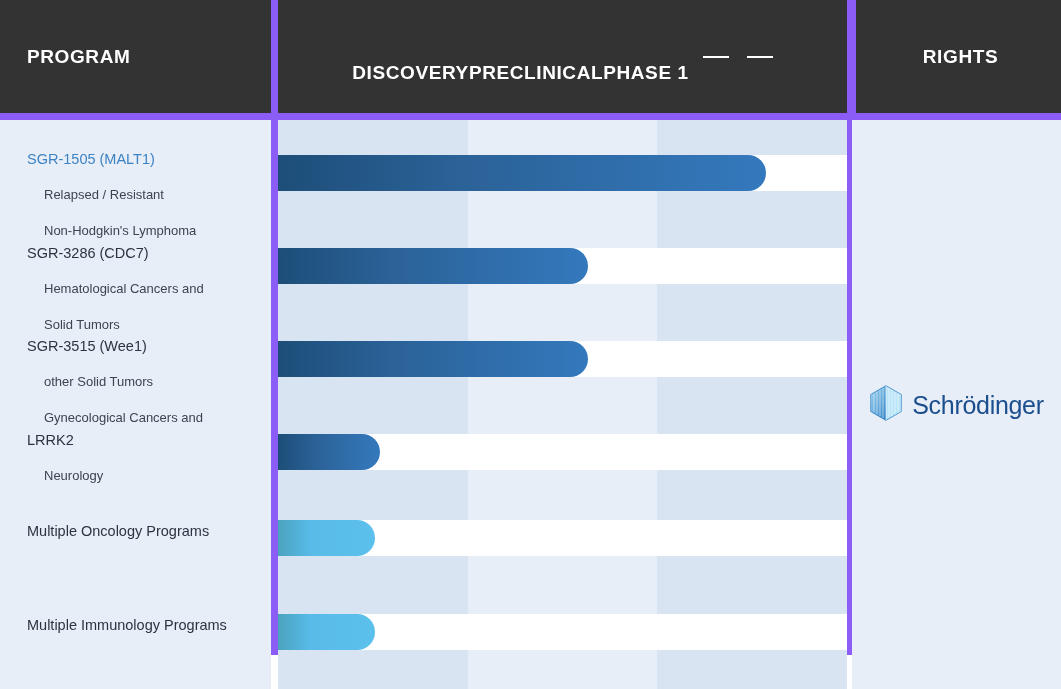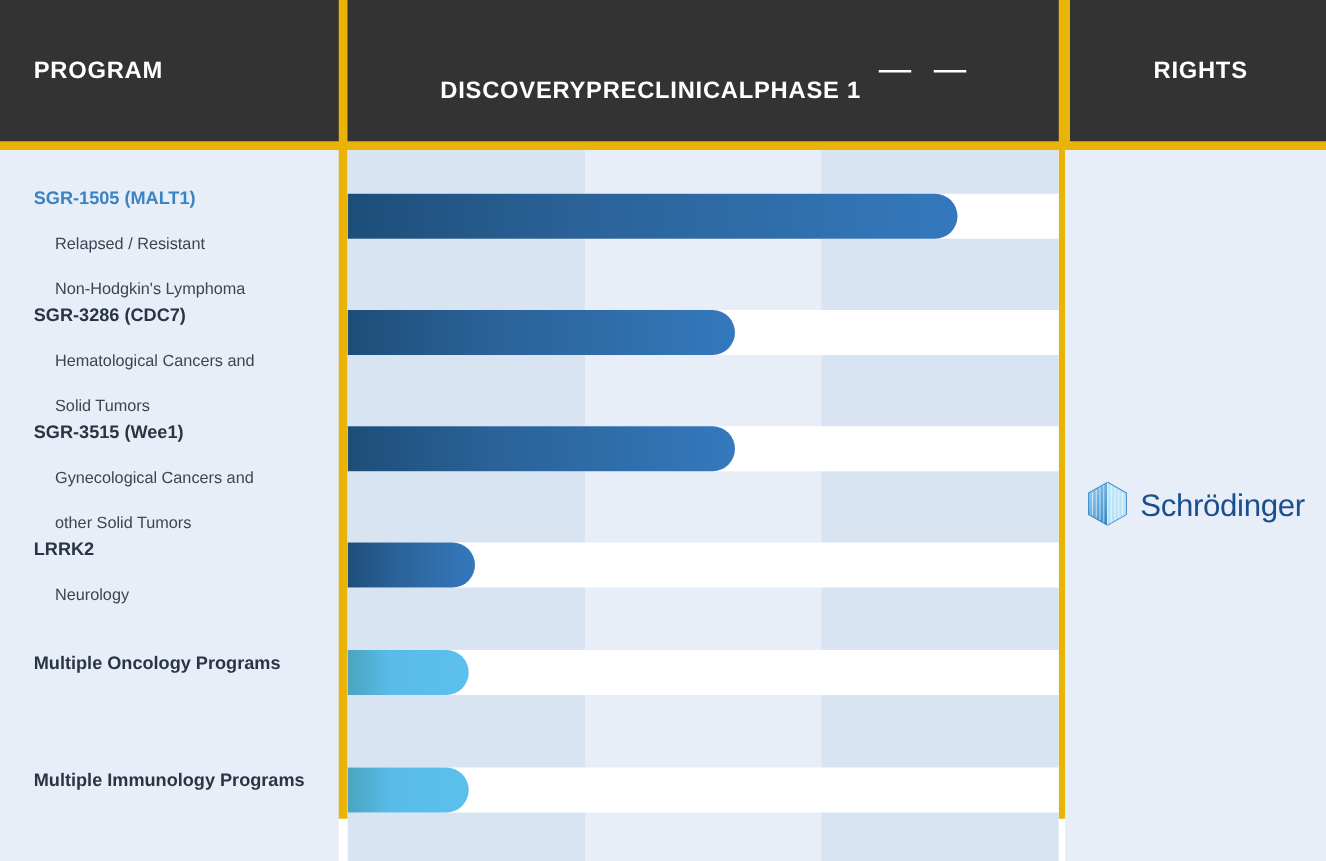--- a/index.html
+++ b/index.html
@@ -10,21 +10,21 @@
   body {
     width: 1061px;
     height: 689px;
     font-family: "Liberation Sans", sans-serif;
     overflow: hidden;
   }
   #pipeline {
     position: relative;
     width: 1061px;
     height: 655px;
-    background: #eab308;
+    background: #8b5cf6;
   }
 
   
   .hdr {
     position: absolute;
     top: 0;
     height: 113px;
     background: #333333;
     display: flex;
     align-items: center;
@@ -132,21 +132,21 @@
   }
 
   
   .prog-row {
     position: absolute;
     left: 27px;
     width: 230px;
   }
   .prog-title {
     font-size: 14.5px;
-    font-weight: bold;
+    font-weight: normal;
     color: #2a3442;
     line-height: 1.33;
     margin: 0 0 2px 0;
   }
   .prog-title.accent { color: #3c83c4; }
   .prog-sub {
     font-size: 13px;
     color: #3b4552;
     line-height: 1.45;
     margin: 17px;
@@ -195,22 +195,22 @@
         <div class="prog-sub">Relapsed / Resistant</div>
         <div class="prog-sub">Non-Hodgkin's Lymphoma</div>
       </div>
       <div class="prog-row" style="top: 124px;">
         <div class="prog-title">SGR-3286 (CDC7)</div>
         <div class="prog-sub">Hematological Cancers and</div>
         <div class="prog-sub">Solid Tumors</div>
       </div>
       <div class="prog-row" style="top: 217px;">
         <div class="prog-title">SGR-3515 (Wee1)</div>
+        <div class="prog-sub">other Solid Tumors</div>
         <div class="prog-sub">Gynecological Cancers and</div>
-        <div class="prog-sub">other Solid Tumors</div>
       </div>
       <div class="prog-row" style="top: 311px;">
         <div class="prog-title">LRRK2</div>
         <div class="prog-sub">Neurology</div>
       </div>
       <div class="prog-row" style="top: 402px;">
         <div class="prog-title">Multiple Oncology Programs</div>
       </div>
       <div class="prog-row" style="top: 496px;">
         <div class="prog-title">Multiple Immunology Programs</div>

